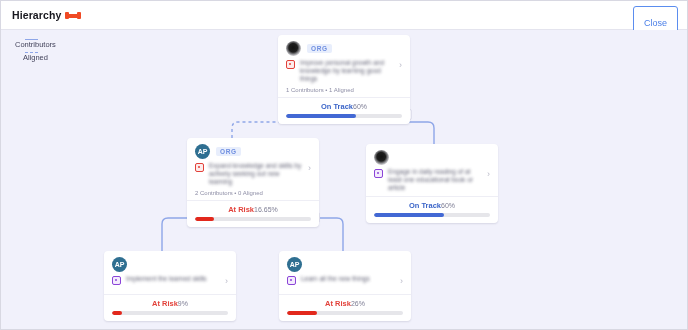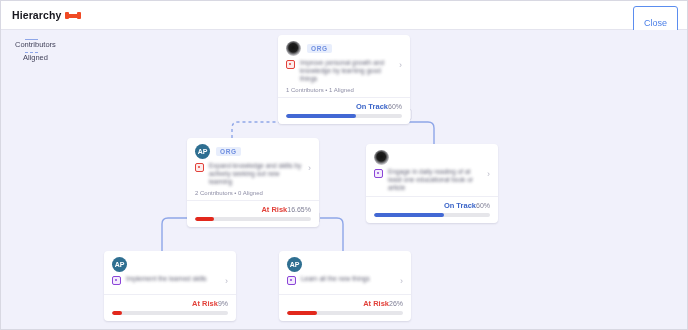--- a/index.html
+++ b/index.html
@@ -172,21 +172,21 @@
     margin-top: 4px;
     font-size: 6px; color: #8e8ea6;
     filter: blur(.65px);
   }
   .node-bottom {
     border-top: 1px solid #eeeef5;
     padding: 4px 8px 6px 8px;
   }
   .status-row {
     display: flex; align-items: baseline;
-    justify-content: flex-end;
+    justify-content: center;
     margin-bottom: 3px;
   }
   .status-label { font-size: 7.5px; font-weight: bold; }
   .status-label.ontrack { color: #3a64c8; }
   .status-label.atrisk  { color: #e2413a; }
   .status-pct { font-size: 7px; color: #7e7e95; }
   .track {
     height: 4px; border-radius: 2px;
     background: #e6e6ea; overflow: hidden;
   }

